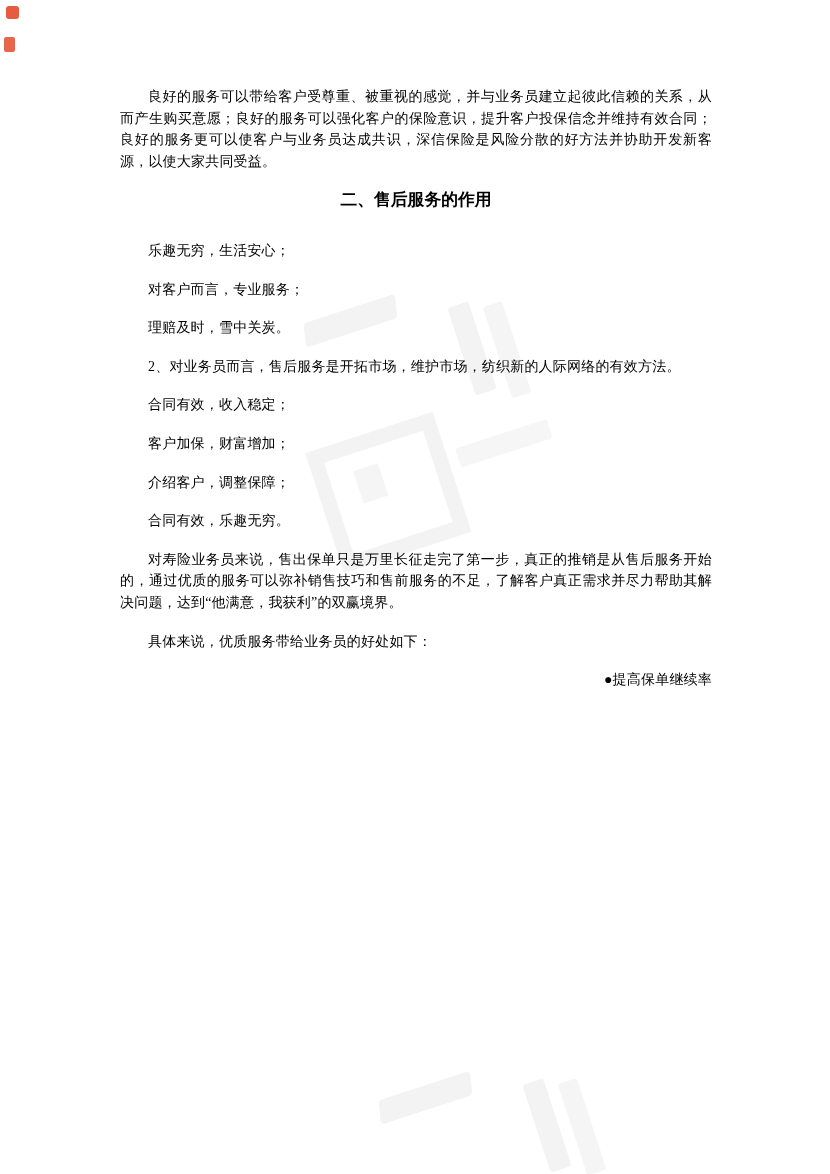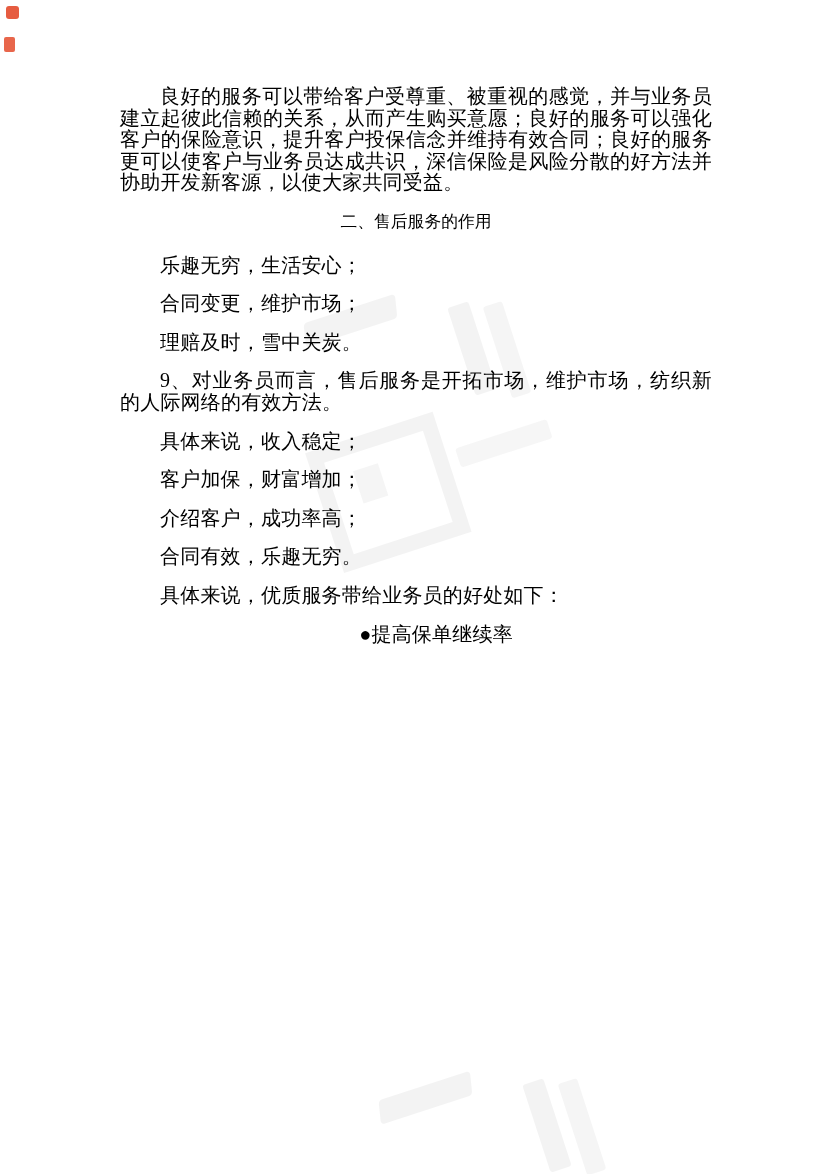--- a/index.html
+++ b/index.html
@@ -13,36 +13,36 @@
     color: #000000;
   }
   .content {
     position: absolute;
     left: 120px;
     top: 86px;
     width: 592px;
   }
   .para, .line, .bullet {
     margin: 0 0 17px 0;
-    font-size: 20px;
+    font-size: 14px;
     line-height: 21.6px;
     text-indent: 2em;
     text-align: justify;
     letter-spacing: 0.2px;
     word-break: break-all;
   }
   .heading {
-    margin: 9px 0 22px 0;
+    margin: 9px 0 29px 0;
     font-size: 16.8px;
     line-height: 21.6px;
-    font-weight: normal;
+    font-weight: bold;
     text-align: center;
     text-indent: 0;
   }
-  .bullet { text-align: center; }
+  .bullet { text-align: right; }
 
   
   .wm {
     position: absolute;
     width: 270px;
     height: 270px;
     transform: rotate(-18deg);
     pointer-events: none;
   }
   .wm-mid { left: 295px; top: 285px; }
@@ -117,24 +117,25 @@
     <div class="wm-bar-c"></div>
   </div>
 
   <div class="corner-stamp-1"></div>
   <div class="corner-stamp-2"></div>
 
   <div class="content">
     <p class="para">良好的服务可以带给客户受尊重、被重视的感觉，并与业务员建立起彼此信赖的关系，从而产生购买意愿；良好的服务可以强化客户的保险意识，提升客户投保信念并维持有效合同；良好的服务更可以使客户与业务员达成共识，深信保险是风险分散的好方法并协助开发新客源，以使大家共同受益。</p>
     <h2 class="heading">二、售后服务的作用</h2>
     <p class="line">乐趣无穷，生活安心；</p>
-    <p class="line">合同变更，维护市场；</p>
+    <p class="line">对客户而言，专业服务；</p>
     <p class="line">理赔及时，雪中关炭。</p>
-    <p class="para">9、对业务员而言，售后服务是开拓市场，维护市场，纺织新的人际网络的有效方法。</p>
-    <p class="line">具体来说，收入稳定；</p>
+    <p class="para">2、对业务员而言，售后服务是开拓市场，维护市场，纺织新的人际网络的有效方法。</p>
+    <p class="line">合同有效，收入稳定；</p>
     <p class="line">客户加保，财富增加；</p>
-    <p class="line">介绍客户，成功率高；</p>
+    <p class="line">介绍客户，调整保障；</p>
     <p class="line">合同有效，乐趣无穷。</p>
+    <p class="para">对寿险业务员来说，售出保单只是万里长征走完了第一步，真正的推销是从售后服务开始的，通过优质的服务可以弥补销售技巧和售前服务的不足，了解客户真正需求并尽力帮助其解决问题，达到“他满意，我获利”的双赢境界。</p>
     <p class="line">具体来说，优质服务带给业务员的好处如下：</p>
     <p class="bullet">●提高保单继续率</p>
   </div>
 
 </div>
 
 </body></html>

